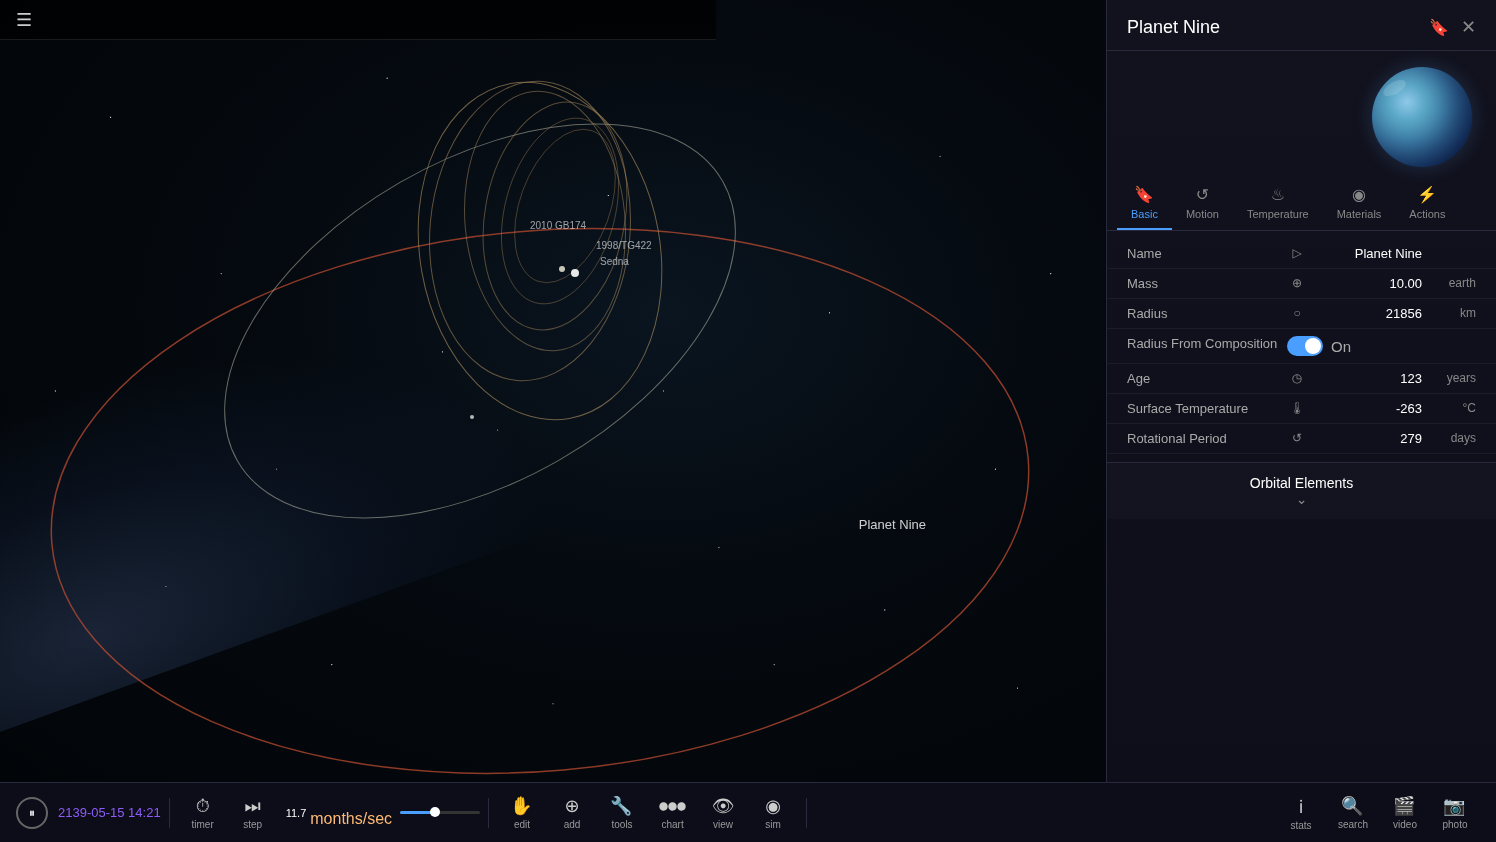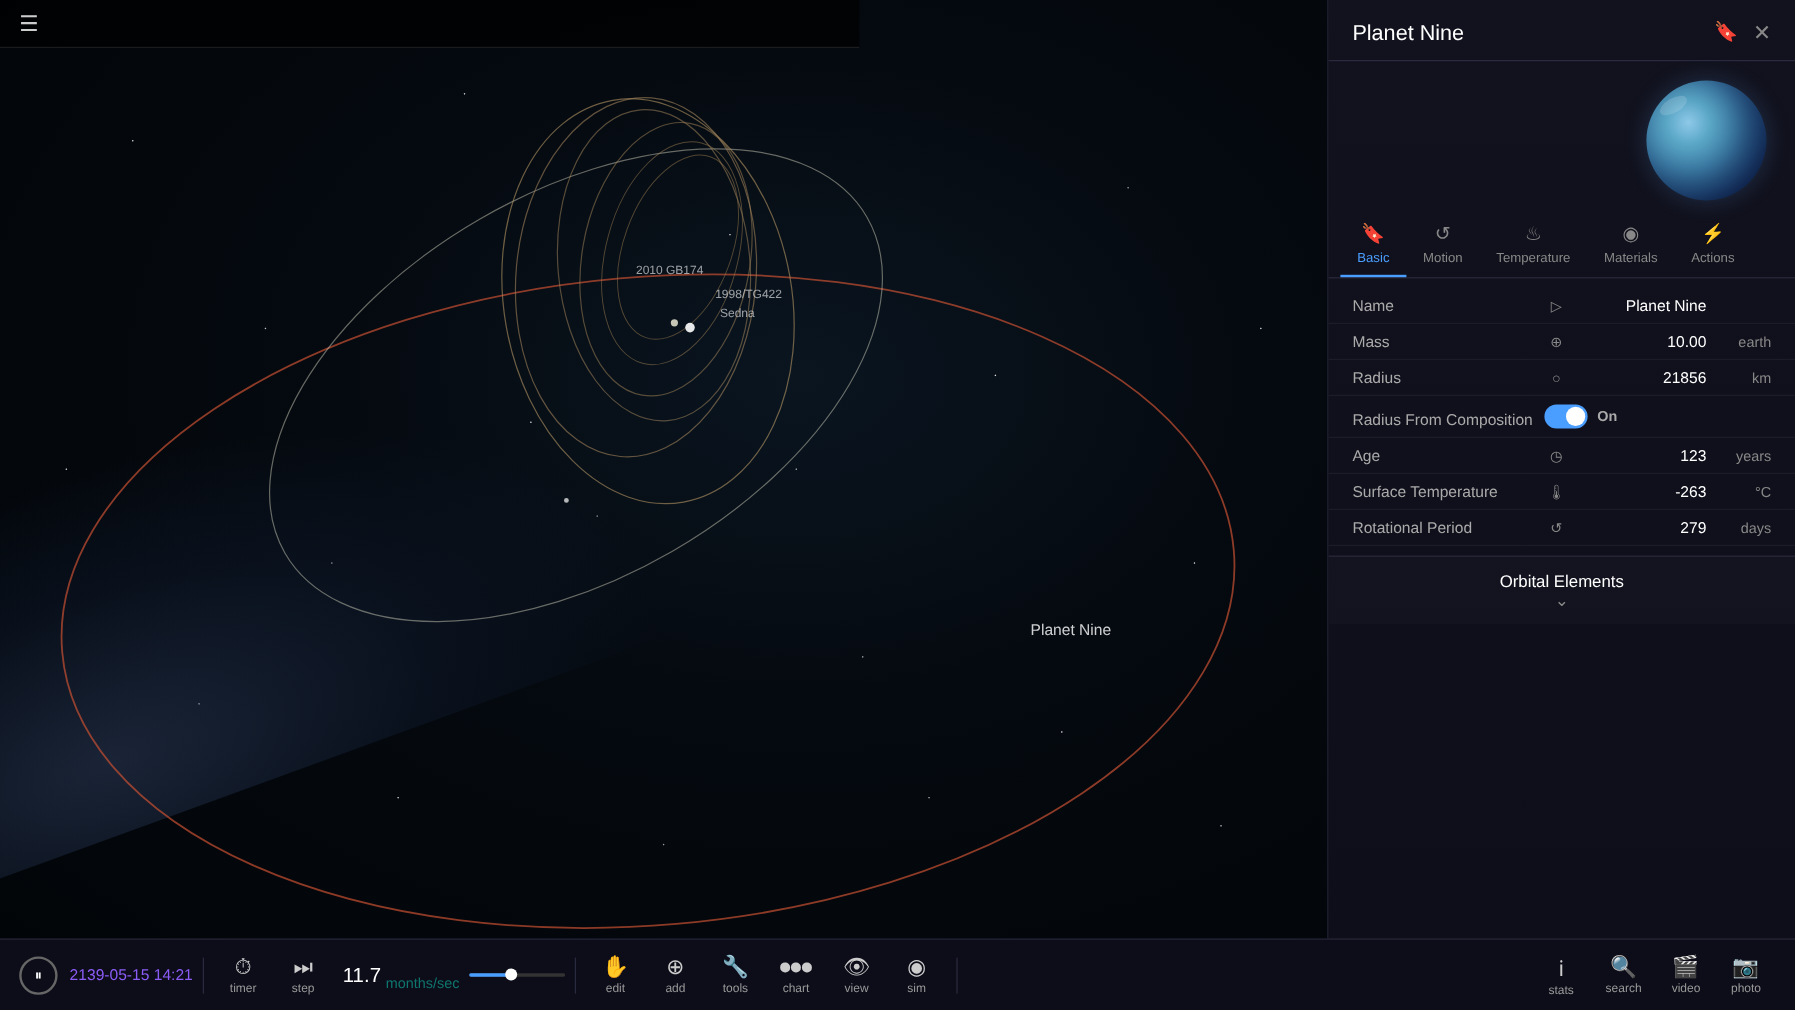--- a/index.html
+++ b/index.html
@@ -162,21 +162,21 @@
     .tab-icon {
       font-size: 16px;
     }
 
     
     .properties {
       padding: 8px 0;
     }
     .prop-row {
       display: flex;
-      align-items: flex-end;
+      align-items: flex-start;
       padding: 7px 20px;
       border-bottom: 1px solid rgba(255,255,255,0.05);
     }
     .prop-label {
       flex: 0 0 160px;
       color: #aaa;
       font-size: 13px;
     }
     .prop-icon {
       width: 20px;
@@ -218,22 +218,21 @@
       position: absolute;
       right: 2px;
       top: 2px;
       width: 16px;
       height: 16px;
       background: #fff;
       border-radius: 50%;
     }
     .toggle-label {
       color: #aaa;
-      font-size: 12px;
-      font-weight: bold;
+      font-size: 15px;
     }
 
     
     .section-header {
       display: flex;
       align-items: center;
       justify-content: space-between;
       padding: 12px 20px;
       border-top: 1px solid #2a2a3e;
       cursor: pointer;
@@ -297,25 +296,25 @@
       font-size: 10px;
       min-width: 50px;
     }
     .toolbar-btn .btn-icon {
       font-size: 18px;
       color: #ccc;
     }
 
     .speed-display {
       color: #fff;
-      font-size: 17px;
+      font-size: 11px;
     }
     .speed-unit {
-      color: #0f766e;
-      font-size: 12px;
+      color: #fdba74;
+      font-size: 16px;
       margin-top: 12px;
     }
 
     .slider-container {
       display: flex;
       align-items: center;
       gap: 6px;
     }
     .time-slider {
       width: 80px;

